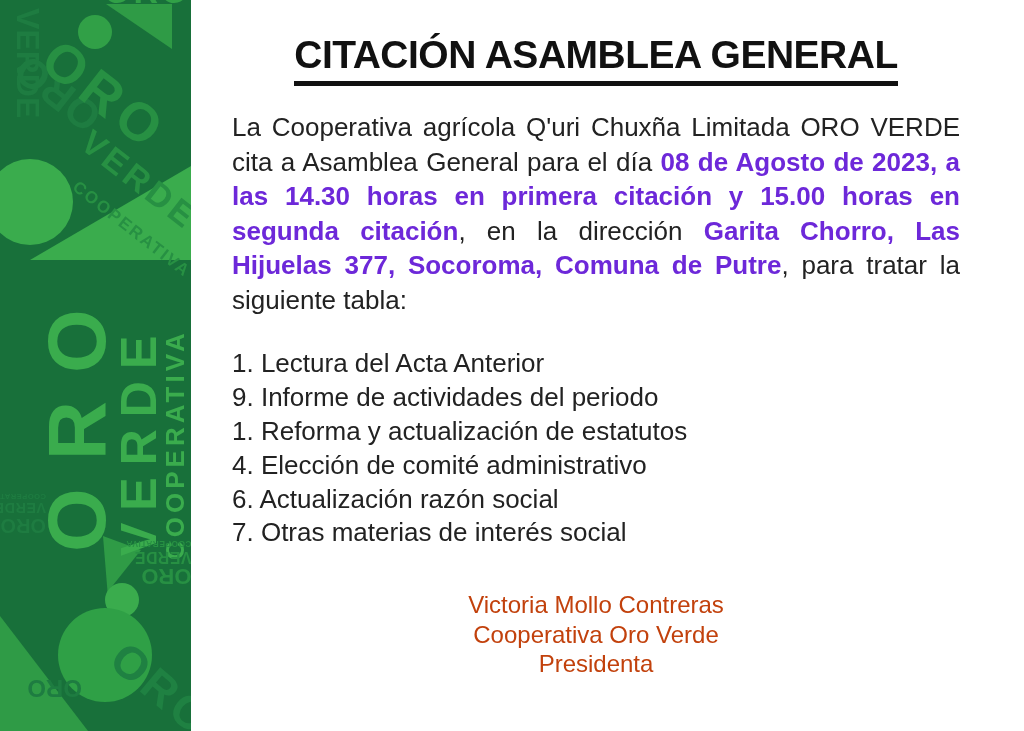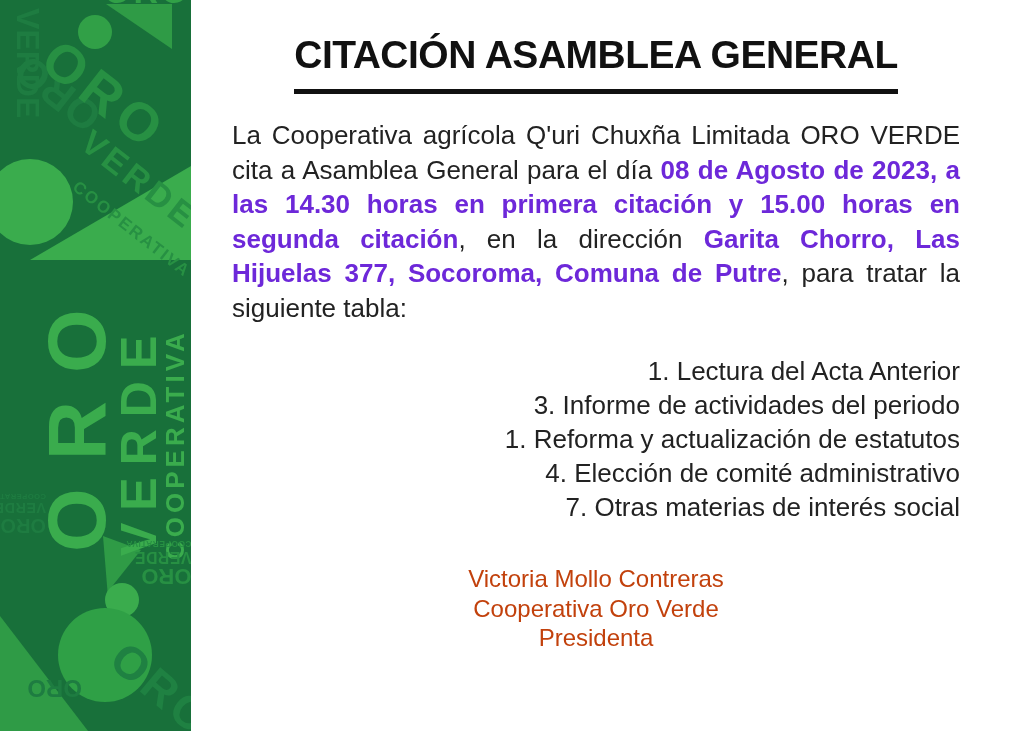--- a/index.html
+++ b/index.html
@@ -50,25 +50,25 @@
   .cluster-left{left:-14px;top:492px;color:#1E7C41;font-size:20px;}
   .cl-mid{font-size:0.72em;letter-spacing:0.5px;}
   .cl-small{font-size:0.38em;letter-spacing:0.5px;}
 
   
   .content{position:absolute;left:232px;top:0;width:728px;color:#1C1C1C;}
   .title-wrap{margin-top:33px;text-align:center;}
   .title{
     display:inline-block;margin:0;font-size:39px;font-weight:700;
     letter-spacing:-0.5px;color:#111;border-bottom:5px solid #111;
-    padding-bottom:12px;
+    padding-bottom:4px;
   }
   .intro{margin:24px 0 0 0;font-size:26px;line-height:1.33;text-align:justify;color:#222;}
   .intro .b{font-weight:700;color:#6d28d9;}
-  .agenda{margin-top:30px;text-align:right;}
+  .agenda{margin-top:30px;}
   .agenda-item{font-size:26px;line-height:1.3;color:#222;}
   .signature{margin-top:40px;text-align:center;font-size:24px;line-height:1.22;color:#c2410c;}
 </style>
 </head>
 <body>
 
 <div class="page">
 
   <aside class="sidebar">
     <div class="tri tri-band"></div>
@@ -106,23 +106,24 @@
 
   <main class="content">
     <div class="title-wrap">
       <h1 class="title">CITACIÓN ASAMBLEA GENERAL</h1>
     </div>
 
     <p class="intro"><span>La Cooperativa agrícola Q'uri Chuxña Limitada ORO VERDE cita a Asamblea General para el día </span><span class="b">08 de Agosto de 2023, a las 14.30 horas en primera citación y 15.00 horas en segunda citación</span><span>, en la dirección </span><span class="b">Garita Chorro, Las Hijuelas 377, Socoroma, Comuna de Putre</span><span>, para tratar la siguiente tabla:</span></p>
 
     <div class="agenda">
       <div class="agenda-item">1. Lectura del Acta Anterior</div>
-      <div class="agenda-item">3. Informe de actividades del periodo</div>
+      <div class="agenda-item">9. Informe de actividades del periodo</div>
       <div class="agenda-item">1. Reforma y actualización de estatutos</div>
       <div class="agenda-item">4. Elección de comité administrativo</div>
+      <div class="agenda-item">6. Actualización razón social</div>
       <div class="agenda-item">7. Otras materias de interés social</div>
     </div>
 
     <div class="signature">
       <div>Victoria Mollo Contreras</div>
       <div>Cooperativa Oro Verde</div>
       <div>Presidenta</div>
     </div>
   </main>
 

